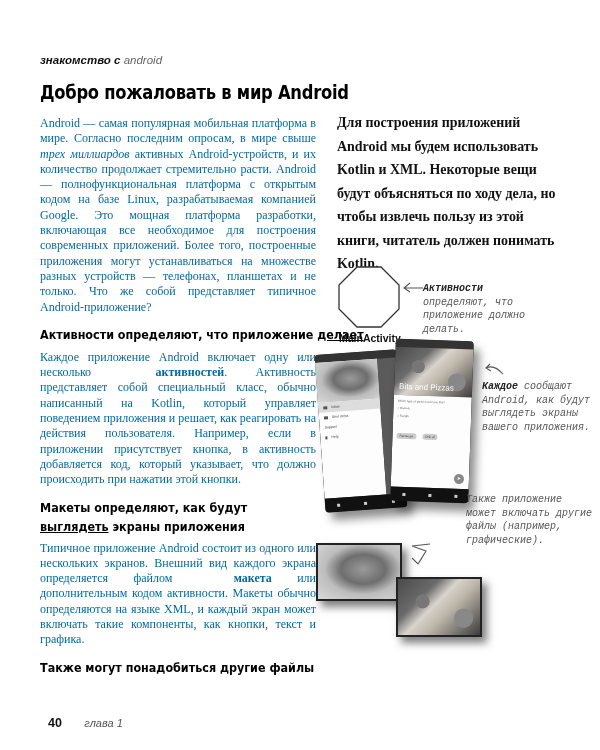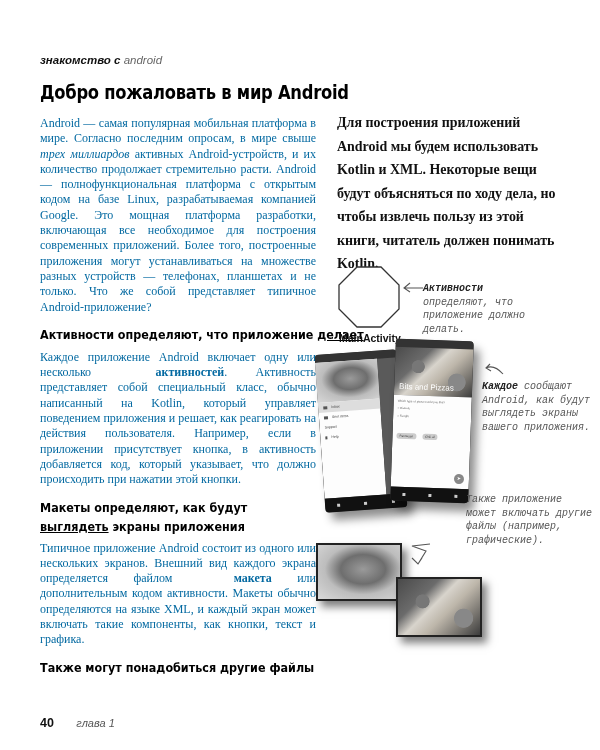--- a/index.html
+++ b/index.html
@@ -46,21 +46,21 @@
   .mini-text { font-family: "Liberation Sans", sans-serif; font-size: 3px; color: #666; }
   .chip { display: inline-block; background: #ccc; border-radius: 3px; padding: 1px 3px; font-size: 3px; margin-right: 2px; font-family: "Liberation Sans", sans-serif; color: #333; }
   .fab { position: absolute; right: 5px; bottom: 19px; width: 10px; height: 10px; border-radius: 50%; background: #888; color: #fff; font-size: 5px; text-align: center; line-height: 10px; }
 
   .photo { position: absolute; border: 2px solid #222; box-shadow: 5px 6px 8px rgba(0,0,0,0.5); }
   .photo-kitten { left: 316px; top: 543px; width: 86px; height: 58px; }
   .photo-pizza { left: 396px; top: 577px; width: 86px; height: 60px; }
 
   .arrow { position: absolute; }
 
-  .footer { position: absolute; left: 40px; top: 713px; font-family: "Liberation Sans", sans-serif; }
+  .footer { position: absolute; left: 48px; top: 713px; font-family: "Liberation Sans", sans-serif; }
   .page-num { font-weight: bold; font-size: 12.5px; color: #111; }
   .chapter { margin-left: 18px; font-style: italic; font-size: 11px; color: #555; }
 </style>
 </head>
 <body>
 
 <div class="running-head">
   <span>знакомство с</span>
   <span class="light">android</span>
 </div>

